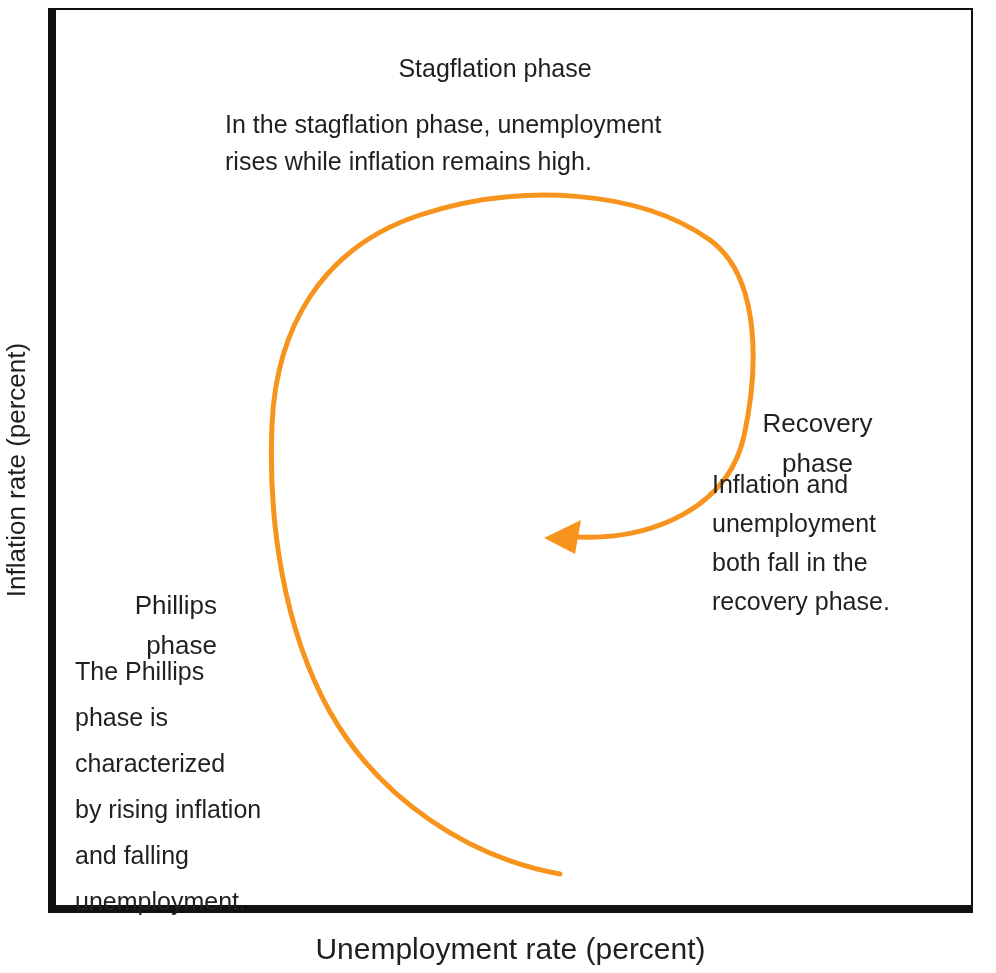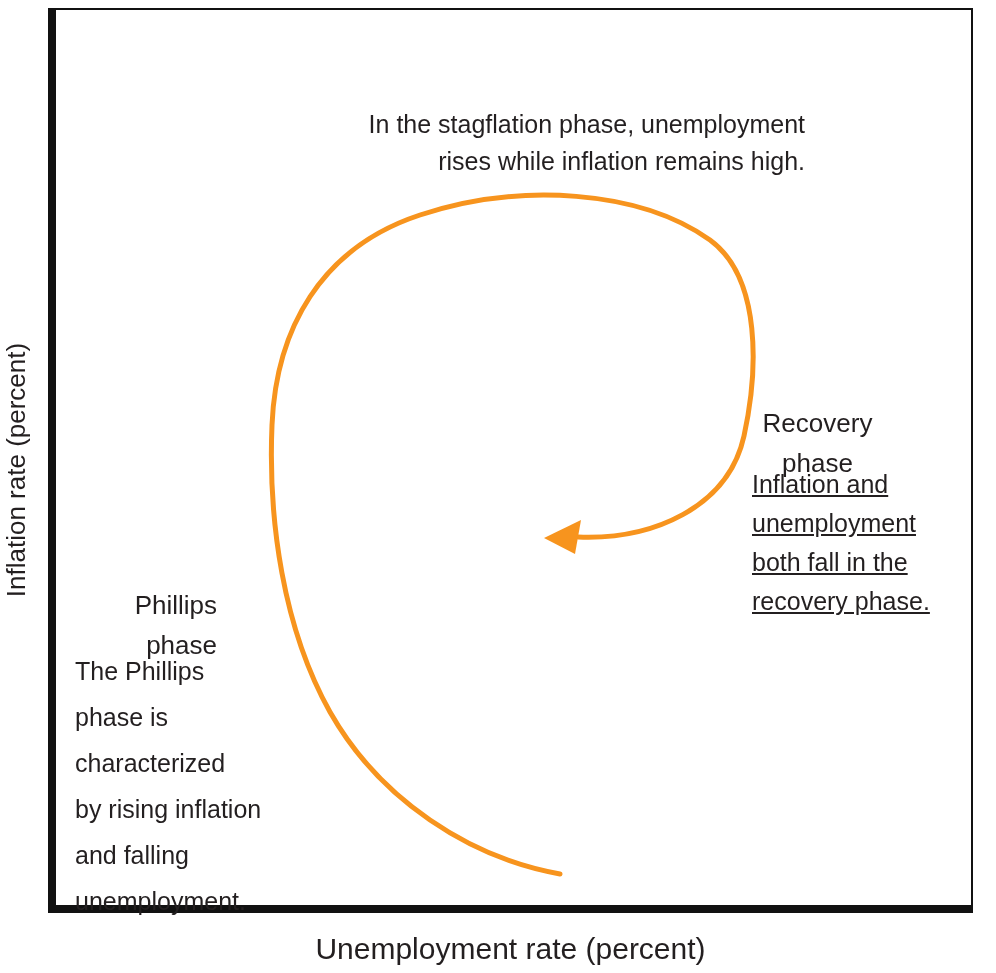--- a/index.html
+++ b/index.html
@@ -53,33 +53,32 @@
     left: 280px;
     top: 50px;
     width: 430px;
     text-align: center;
     white-space: nowrap;
   }
   .stag-desc {
     left: 225px;
     top: 106px;
     width: 580px;
-    text-align: right;
+    text-align: left;
   }
   .recovery-title {
     left: 740px;
     top: 368px;
     width: 155px;
   }
   .recovery-desc {
-    left: 752px;
+    left: 712px;
     top: 465px;
     width: 230px;
     line-height: 39px;
-    text-decoration: underline;
   }
   .phillips-title {
     left: 82px;
     top: 550px;
     width: 135px;
     text-align: right;
   }
   .phillips-desc {
     left: 75px;
     top: 648px;
@@ -114,20 +113,21 @@
     <path d="M 560 874
              C 470 858, 380 800, 330 712
              C 283 628, 268 520, 272 425
              C 276 330, 320 248, 420 215
              C 520 182, 640 190, 710 240
              C 762 278, 758 372, 744 436
              C 728 508, 652 540, 578 537" fill="none" stroke="#F7941E" stroke-width="5" stroke-linecap="round"></path>
     <polygon points="544,538 581,520 575,554" fill="#F7941E"></polygon>
   </svg>
 
+  <div class="label stag-title">Stagflation phase</div>
   <div class="label stag-desc">In the stagflation phase, unemployment
 rises while inflation remains high.</div>
 
   <div class="label phase-title recovery-title">Recovery
 phase</div>
   <div class="label recovery-desc">Inflation and
 unemployment
 both fall in the
 recovery phase.</div>
 

